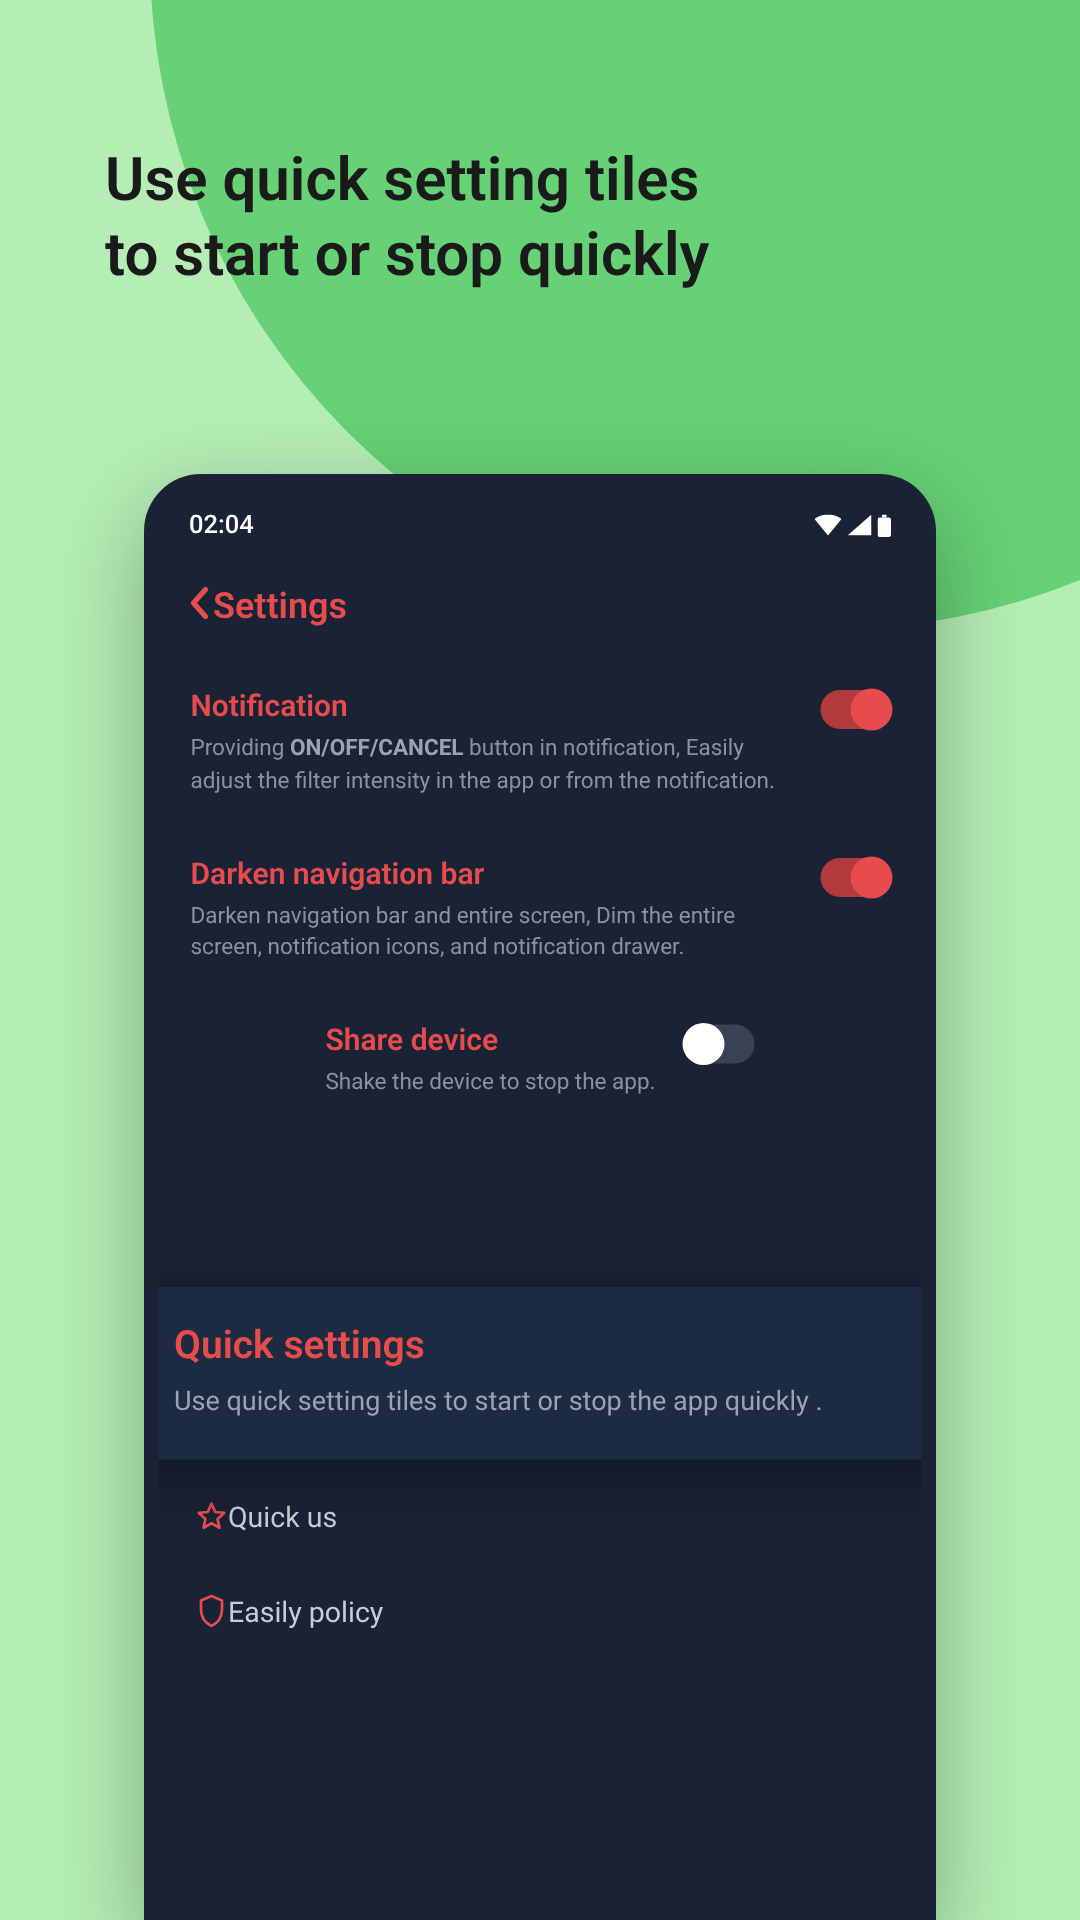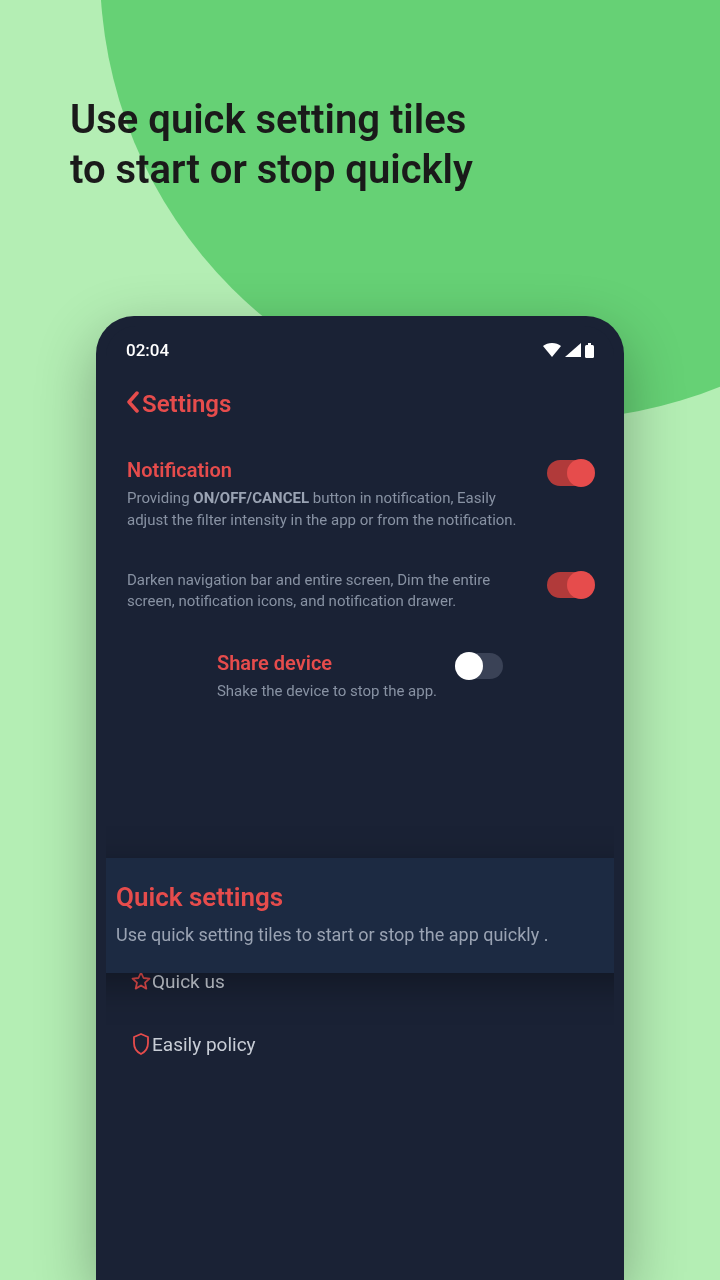--- a/index.html
+++ b/index.html
@@ -217,20 +217,21 @@
                 <span>Providing </span><span class="bold">ON/OFF/CANCEL</span><span> button in notification, Easily adjust the filter intensity in the app or from the notification.</span>
               </div>
             </div>
             <div class="toggle on"></div>
           </div>
         </div>
 
         <div class="setting-row">
           <div class="setting-head">
             <div>
+              <div class="setting-title">Darken navigation bar</div>
               <div class="setting-desc">Darken navigation bar and entire screen, Dim the entire screen, notification icons, and notification drawer.</div>
             </div>
             <div class="toggle on"></div>
           </div>
         </div>
 
         <div class="setting-row">
           <div class="setting-head">
             <div>
               <div class="setting-title">Share device</div>

